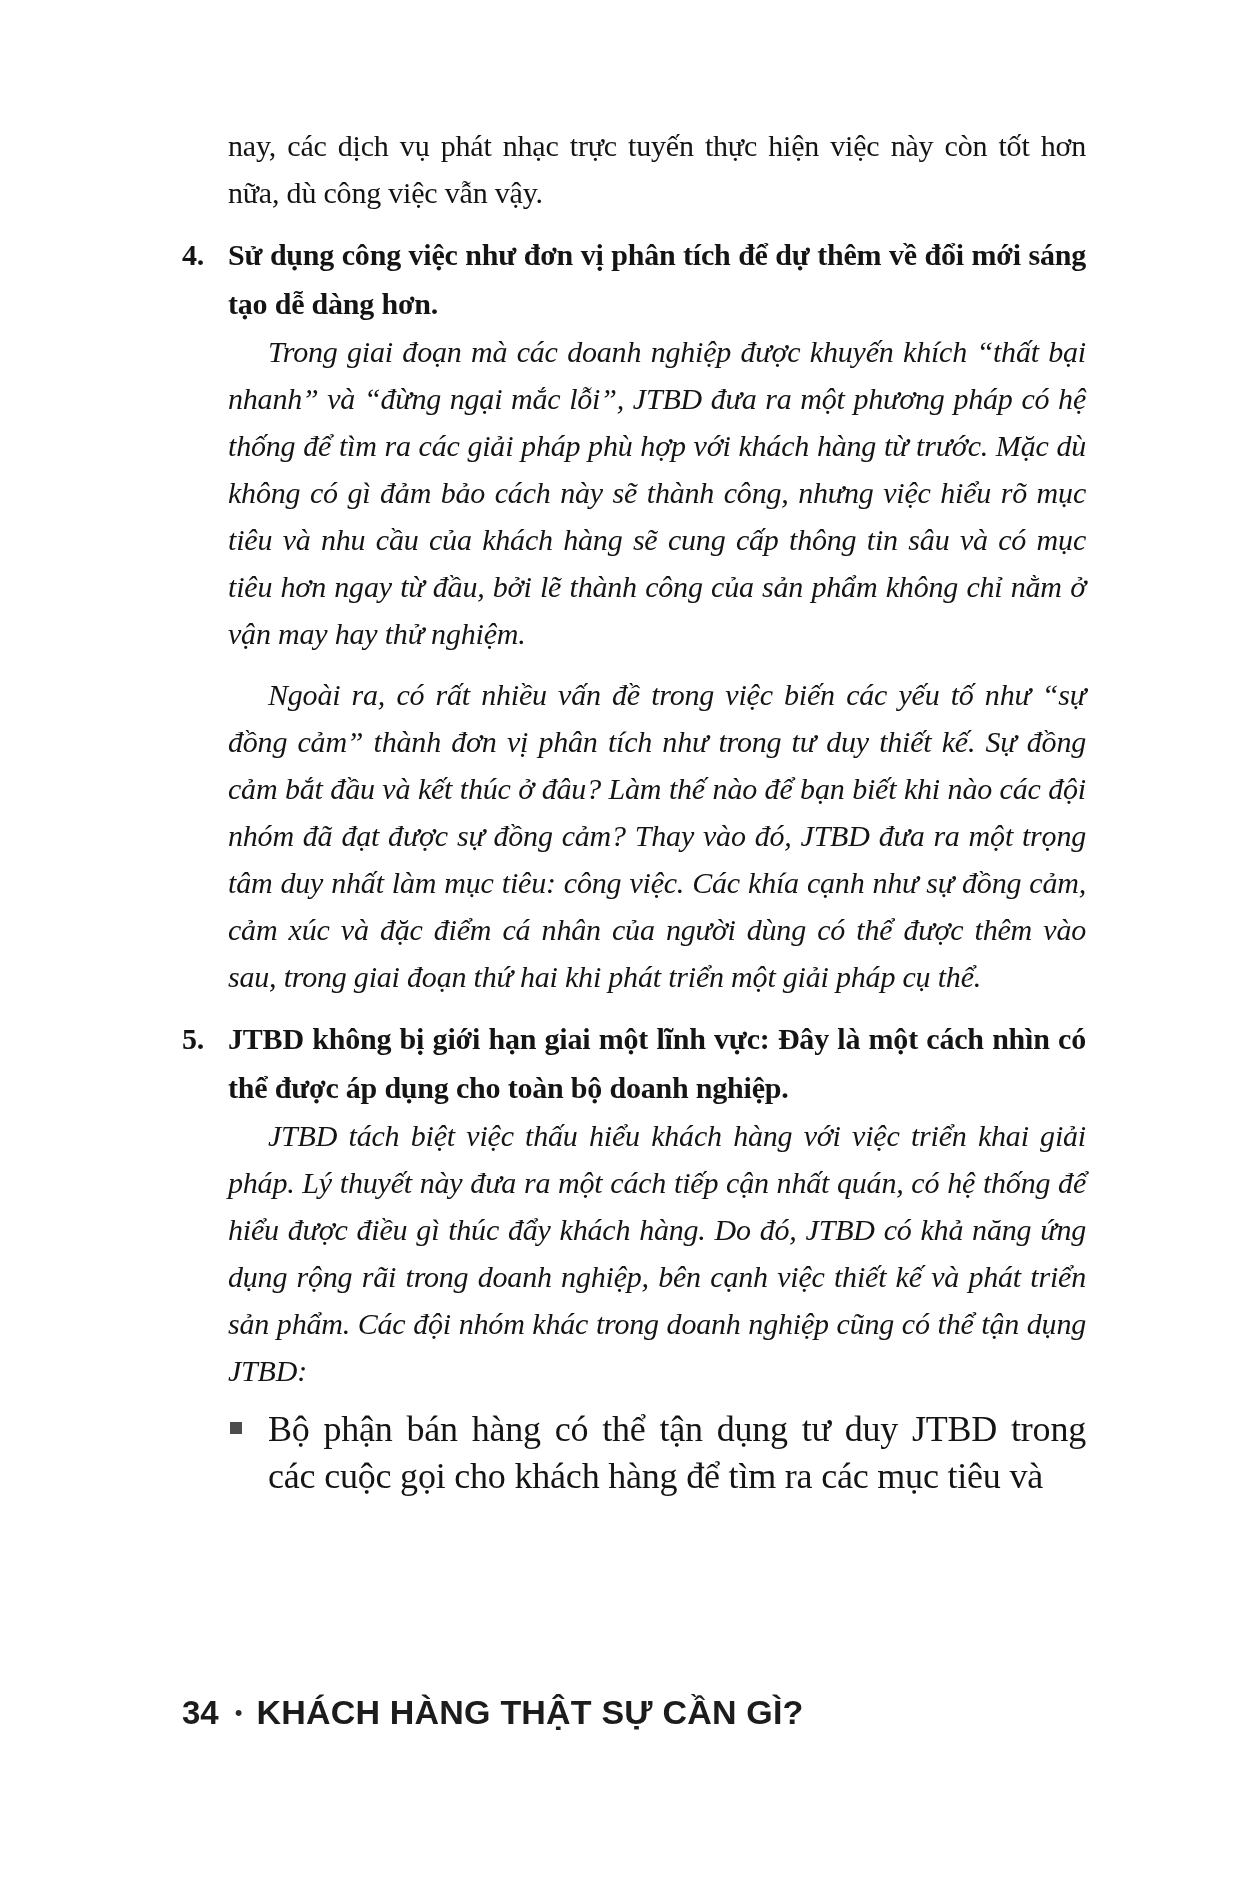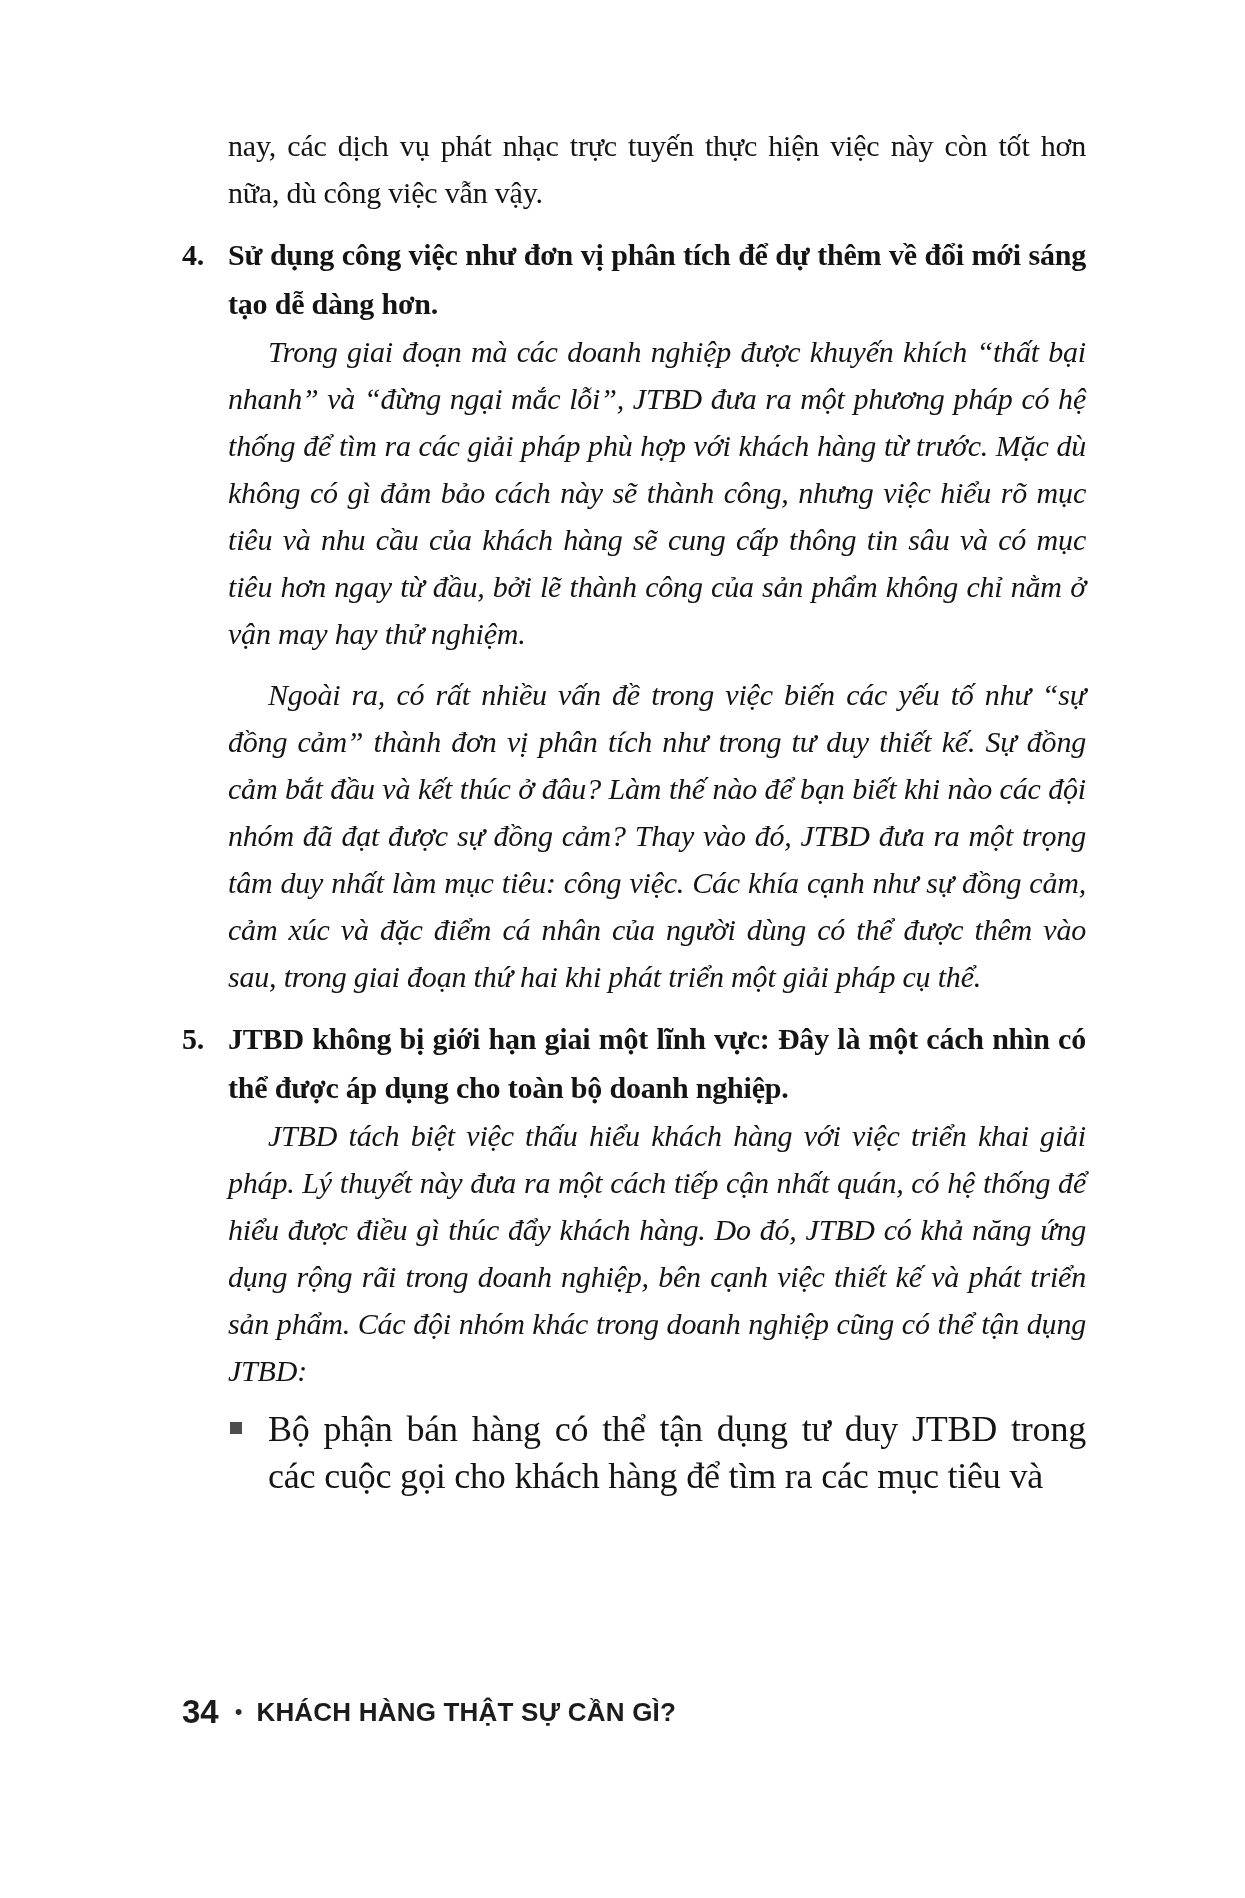--- a/index.html
+++ b/index.html
@@ -87,21 +87,21 @@
   .footer .page-number {
     font-size: 33px;
     font-weight: 700;
   }
   .footer .dot-sep {
     font-size: 22px;
     margin: 0 14px 0 16px;
     color: #2a2a2a;
   }
   .footer .book-title {
-    font-size: 26px;
+    font-size: 34px;
     font-weight: 700;
     letter-spacing: 0.2px;
   }
 </style>
 </head>
 <body>
 
 <div class="page">
 
   <div class="text-block">

